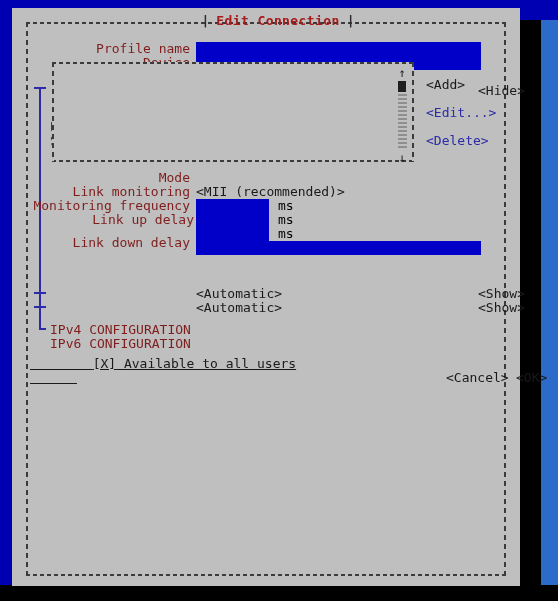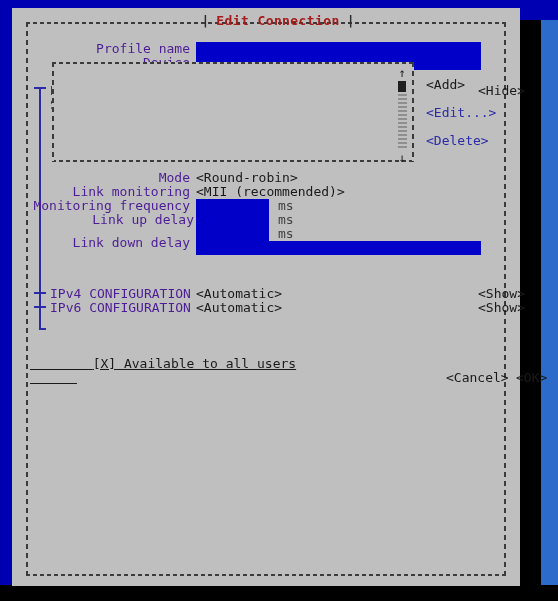--- a/index.html
+++ b/index.html
@@ -113,43 +113,44 @@
     position: absolute;
     left: 18px;
     top: 24px;
     width: 474px;
     height: 540px;
   }
   .row {
     position: absolute;
     height: 14px;
     white-space: pre;
+    margin-top: 36px;
   }
   .lbl {
     position: absolute;
     text-align: right;
-    color: #4c1d95;
+    color: #7f1d1d;
     white-space: pre;
   }
 
   
   .field {
     position: absolute;
     background: #0000c8;
     color: #ffffff;
     height: 14px;
     white-space: pre;
     overflow: hidden;
   }
   .field .val { color: #ffffff; }
   .field .pad { color: #8a8aff; }
 
   .unit {
     position: absolute;
-    color: #404040;
+    color: #000000;
     white-space: pre;
   }
 
   .btn {
     position: absolute;
     white-space: pre;
     color: #1a1a1a;
   }
   .btn-blue { color: #2b2ba8; }
 
@@ -304,21 +305,20 @@
           <div class="sb-track"></div>
           <div class="sb-arrow">↓</div>
         </div>
       </div>
 
       <div class="btn" style="left:396px; top:46px;">&lt;Add&gt;</div>
       <div class="btn btn-blue" style="left:396px; top:74px;">&lt;Edit...&gt;</div>
       <div class="btn btn-blue" style="left:396px; top:102px;">&lt;Delete&gt;</div>
 
       <div class="lbl" style="left:0px; top:139px; width:160px;">Mode</div>
-      <div class="val-dark" style="left:166px; top:139px;">&lt;Round-robin&gt;</div>
 
       <div class="lbl" style="left:0px; top:153px; width:160px;">Link monitoring</div>
       <div class="val-dark" style="left:166px; top:153px;">&lt;MII (recommended)&gt;</div>
 
       <div class="lbl" style="left:0px; top:167px; width:160px;">Monitoring frequency</div>
       <div class="field" style="left:166px; top:167px; width:71px; padding-left:2px;">
         <span class="val">100</span>
       </div>
       <div class="unit" style="left:248px; top:167px;">ms</div>
 

